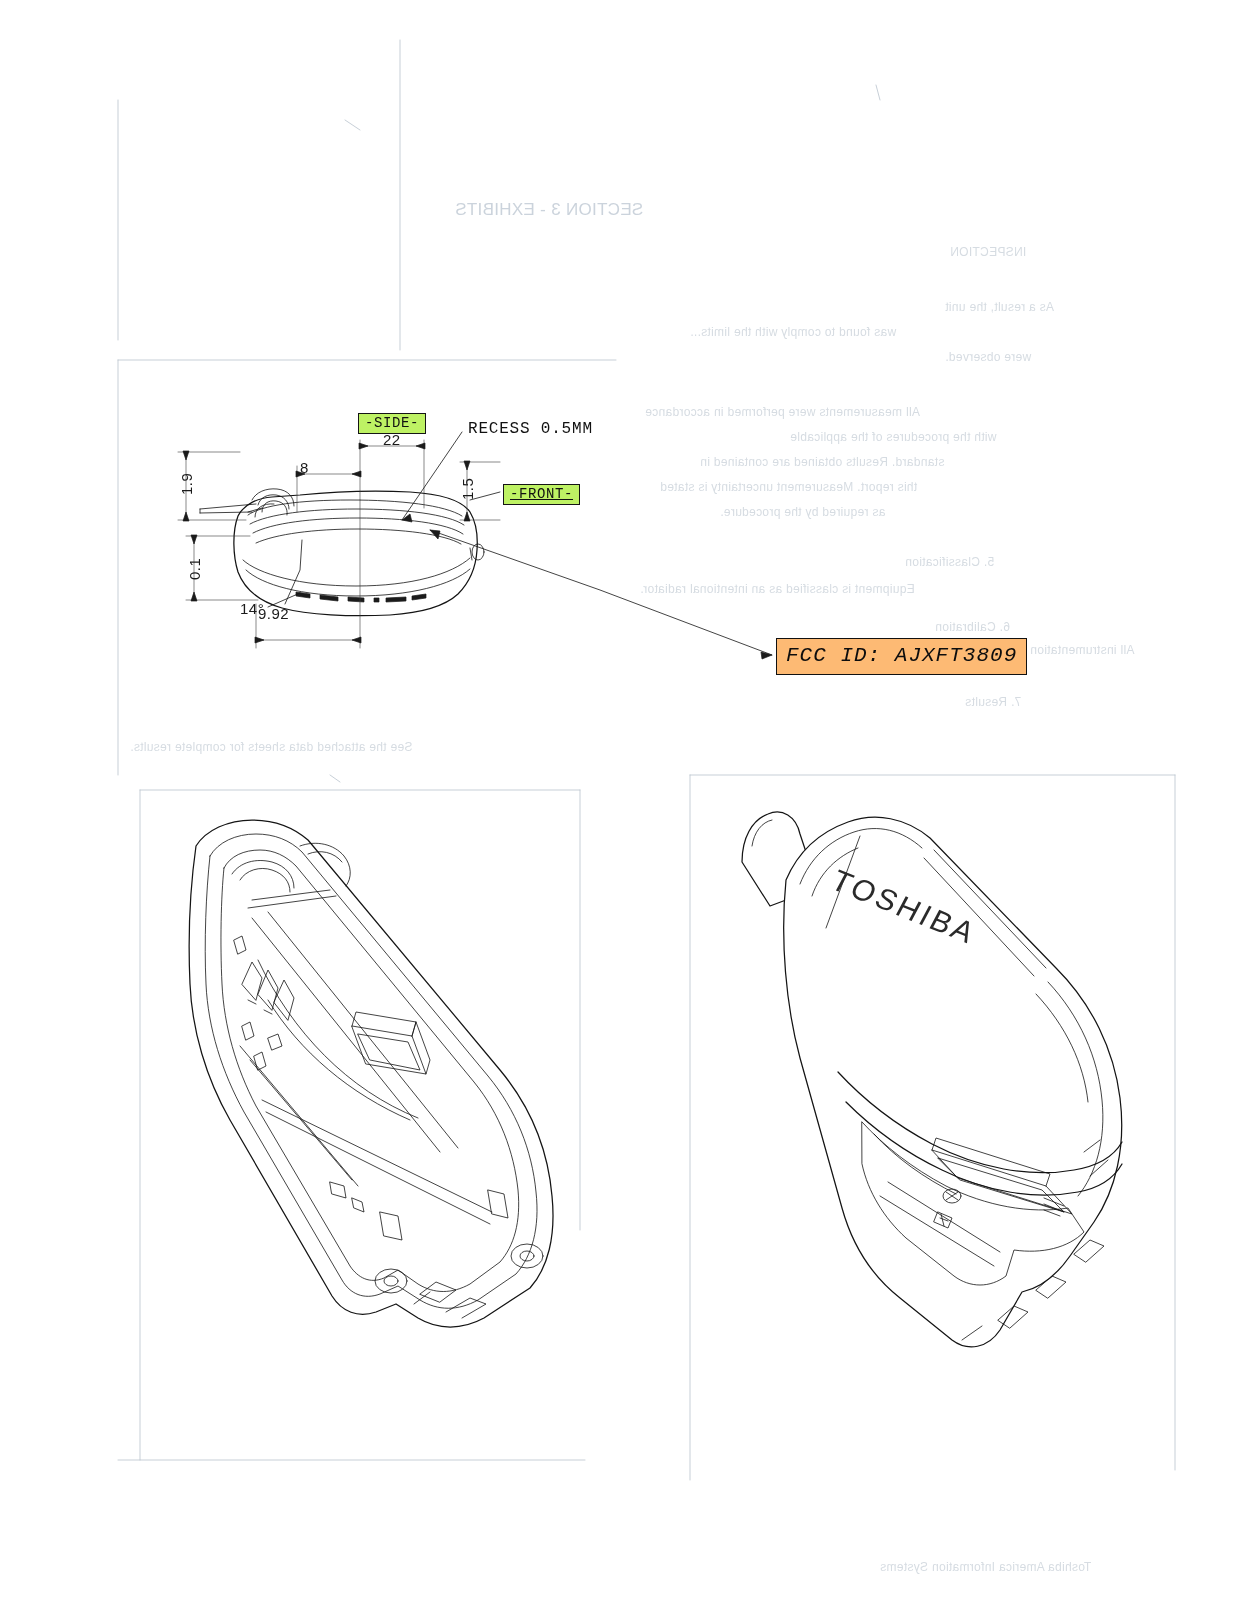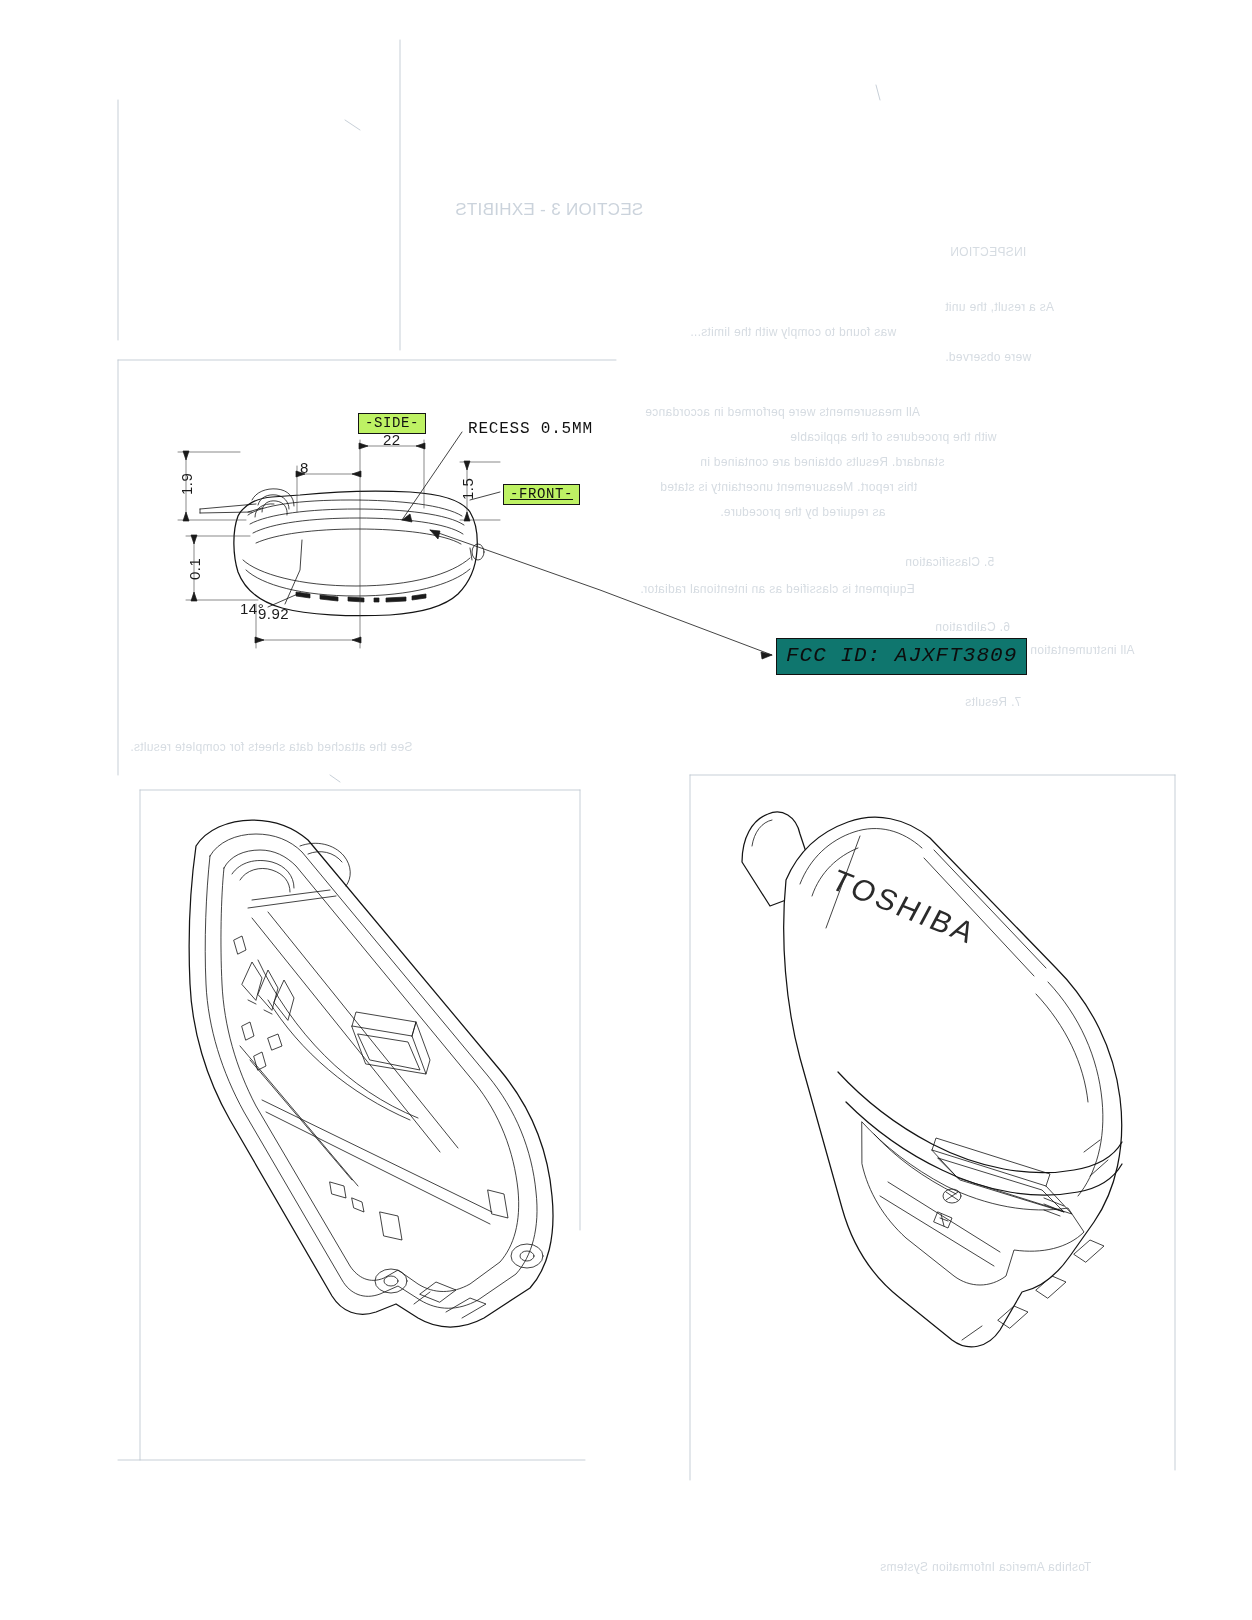--- a/index.html
+++ b/index.html
@@ -48,21 +48,21 @@
     transform-origin: left top;
   }
   .tagbox {
     position: absolute;
     border: 1.6px solid #111;
     padding: 5px 9px 7px 9px;
     font-family: "Liberation Mono", monospace;
     font-size: 21px;
     letter-spacing: 1px;
     color: #0d0d0d;
-    background: #0f766e;
+    background: #fdba74;
     font-style: italic;
   }
   .boxlbl {
     position: absolute;
     border: 1.4px solid #151515;
     padding: 1px 6px 2px 6px;
     font-family: "Liberation Mono", monospace;
     font-size: 14px;
     letter-spacing: 0.6px;
     background: #bef264;

